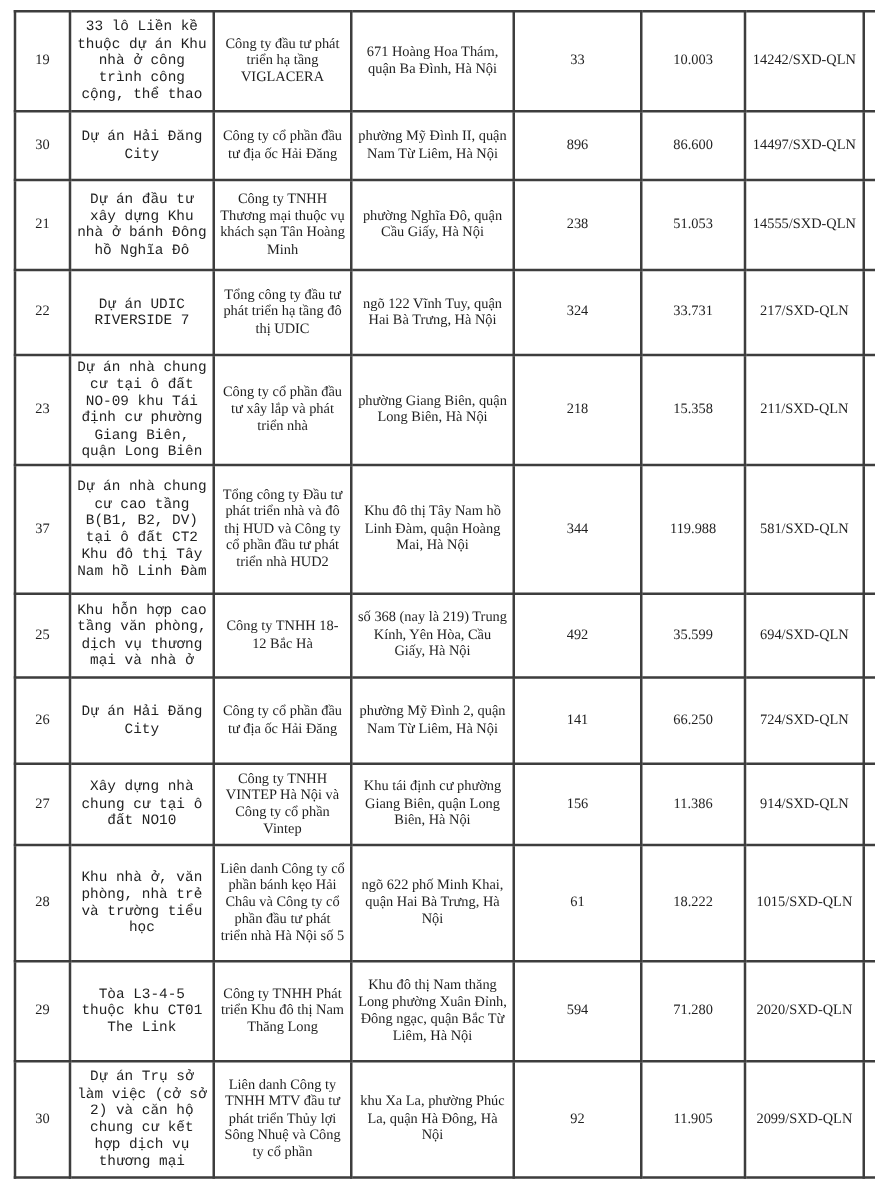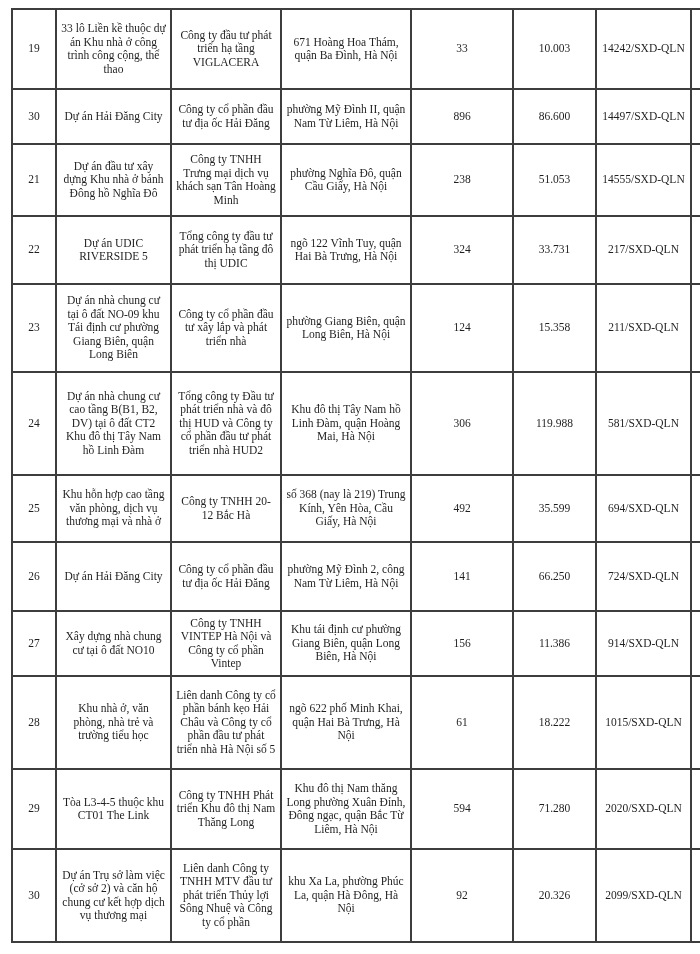--- a/index.html
+++ b/index.html
@@ -29,21 +29,21 @@
     border: 2px solid #3d3d3d;
     font-size: 11.5px;
     line-height: 13.5px;
     vertical-align: middle;
     text-align: center;
     padding: 2px 4px;
     overflow: hidden;
     word-wrap: break-word;
   }
   td.c-no      { width: 34px; }
-  td.c-project { width: 105px; }
+  td.c-project { width: 105px; font-family: Liberation Mono, monospace; }
   td.c-company { width: 100px; margin-left: 35px; }
   td.c-address { width: 120px; }
   td.c-units   { width: 92px; text-align: right; padding-right: 9px; }
   td.c-area    { width: 73px; text-align: right; padding-right: 6px; }
   td.c-doc     { width: 85px; }
   td.c-date    { width: 75px; }
 
   tbody tr:nth-child(1)  { height: 80px; }
   tbody tr:nth-child(2)  { height: 55px; }
   tbody tr:nth-child(3)  { height: 72px; }
@@ -82,77 +82,77 @@
         <td class="c-address">phường Mỹ Đình II, quận Nam Từ Liêm, Hà Nội</td>
         <td class="c-units">896</td>
         <td class="c-area">86.600</td>
         <td class="c-doc">14497/SXD-QLN</td>
         <td class="c-date">30/12/2015</td>
       </tr>
 
       <tr>
         <td class="c-no">21</td>
         <td class="c-project">Dự án đầu tư xây dựng Khu nhà ở bánh Đông hồ Nghĩa Đô</td>
-        <td class="c-company">Công ty TNHH Trưng mại dịch vụ khách sạn Tân Hoàng Minh</td>
+        <td class="c-company">Công ty TNHH Thương mại thuộc vụ khách sạn Tân Hoàng Minh</td>
         <td class="c-address">phường Nghĩa Đô, quận Cầu Giấy, Hà Nội</td>
         <td class="c-units">238</td>
         <td class="c-area">51.053</td>
         <td class="c-doc">14555/SXD-QLN</td>
         <td class="c-date">31/12/2015</td>
       </tr>
 
       <tr>
         <td class="c-no">22</td>
-        <td class="c-project">Dự án UDIC RIVERSIDE 5</td>
+        <td class="c-project">Dự án UDIC RIVERSIDE 7</td>
         <td class="c-company">Tổng công ty đầu tư phát triển hạ tầng đô thị UDIC</td>
         <td class="c-address">ngõ 122 Vĩnh Tuy, quận Hai Bà Trưng, Hà Nội</td>
         <td class="c-units">324</td>
         <td class="c-area">33.731</td>
         <td class="c-doc">217/SXD-QLN</td>
         <td class="c-date">11/01/2016</td>
       </tr>
 
       <tr>
         <td class="c-no">23</td>
         <td class="c-project">Dự án nhà chung cư tại ô đất NO-09 khu Tái định cư phường Giang Biên, quận Long Biên</td>
         <td class="c-company">Công ty cổ phần đầu tư xây lắp và phát triển nhà</td>
         <td class="c-address">phường Giang Biên, quận Long Biên, Hà Nội</td>
-        <td class="c-units">124</td>
+        <td class="c-units">218</td>
         <td class="c-area">15.358</td>
         <td class="c-doc">211/SXD-QLN</td>
         <td class="c-date">11/01/2016</td>
       </tr>
 
       <tr>
-        <td class="c-no">24</td>
+        <td class="c-no">37</td>
         <td class="c-project">Dự án nhà chung cư cao tầng B(B1, B2, DV) tại ô đất CT2 Khu đô thị Tây Nam hồ Linh Đàm</td>
         <td class="c-company">Tổng công ty Đầu tư phát triển nhà và đô thị HUD và Công ty cổ phần đầu tư phát triển nhà HUD2</td>
         <td class="c-address">Khu đô thị Tây Nam hồ Linh Đàm, quận Hoàng Mai, Hà Nội</td>
-        <td class="c-units">306</td>
+        <td class="c-units">344</td>
         <td class="c-area">119.988</td>
         <td class="c-doc">581/SXD-QLN</td>
         <td class="c-date">20/01/2016</td>
       </tr>
 
       <tr>
         <td class="c-no">25</td>
         <td class="c-project">Khu hỗn hợp cao tầng văn phòng, dịch vụ thương mại và nhà ở</td>
-        <td class="c-company">Công ty TNHH 20-12 Bắc Hà</td>
+        <td class="c-company">Công ty TNHH 18-12 Bắc Hà</td>
         <td class="c-address">số 368 (nay là 219) Trung Kính, Yên Hòa, Cầu Giấy, Hà Nội</td>
         <td class="c-units">492</td>
         <td class="c-area">35.599</td>
         <td class="c-doc">694/SXD-QLN</td>
         <td class="c-date">21/01/2016</td>
       </tr>
 
       <tr>
         <td class="c-no">26</td>
         <td class="c-project">Dự án Hải Đăng City</td>
         <td class="c-company">Công ty cổ phần đầu tư địa ốc Hải Đăng</td>
-        <td class="c-address">phường Mỹ Đình 2, công Nam Từ Liêm, Hà Nội</td>
+        <td class="c-address">phường Mỹ Đình 2, quận Nam Từ Liêm, Hà Nội</td>
         <td class="c-units">141</td>
         <td class="c-area">66.250</td>
         <td class="c-doc">724/SXD-QLN</td>
         <td class="c-date">22/01/2016</td>
       </tr>
 
       <tr>
         <td class="c-no">27</td>
         <td class="c-project">Xây dựng nhà chung cư tại ô đất NO10</td>
         <td class="c-company">Công ty TNHH VINTEP Hà Nội và Công ty cổ phần Vintep</td>
@@ -184,20 +184,20 @@
         <td class="c-doc">2020/SXD-QLN</td>
         <td class="c-date">22/03/2016</td>
       </tr>
 
       <tr>
         <td class="c-no">30</td>
         <td class="c-project">Dự án Trụ sở làm việc (cở sở 2) và căn hộ chung cư kết hợp dịch vụ thương mại</td>
         <td class="c-company">Liên danh Công ty TNHH MTV đầu tư phát triển Thủy lợi Sông Nhuệ và Công ty cổ phần</td>
         <td class="c-address">khu Xa La, phường Phúc La, quận Hà Đông, Hà Nội</td>
         <td class="c-units">92</td>
-        <td class="c-area">20.326</td>
+        <td class="c-area">11.905</td>
         <td class="c-doc">2099/SXD-QLN</td>
         <td class="c-date">24/03/2016</td>
       </tr>
 
     </tbody>
   </table>
 </div>
 
 </body></html>

